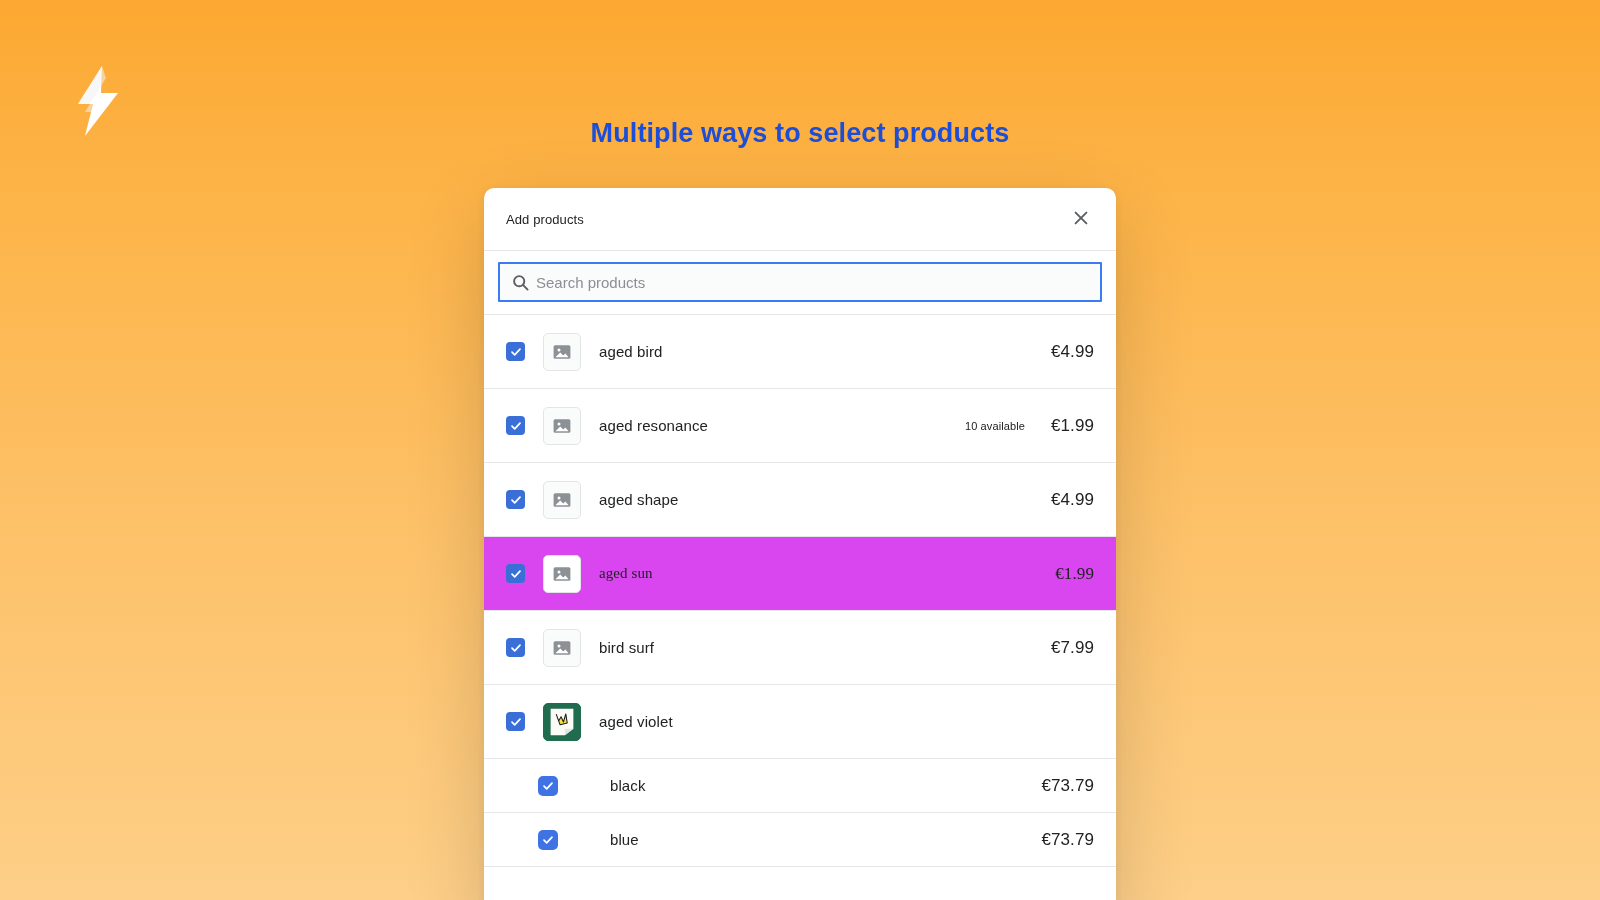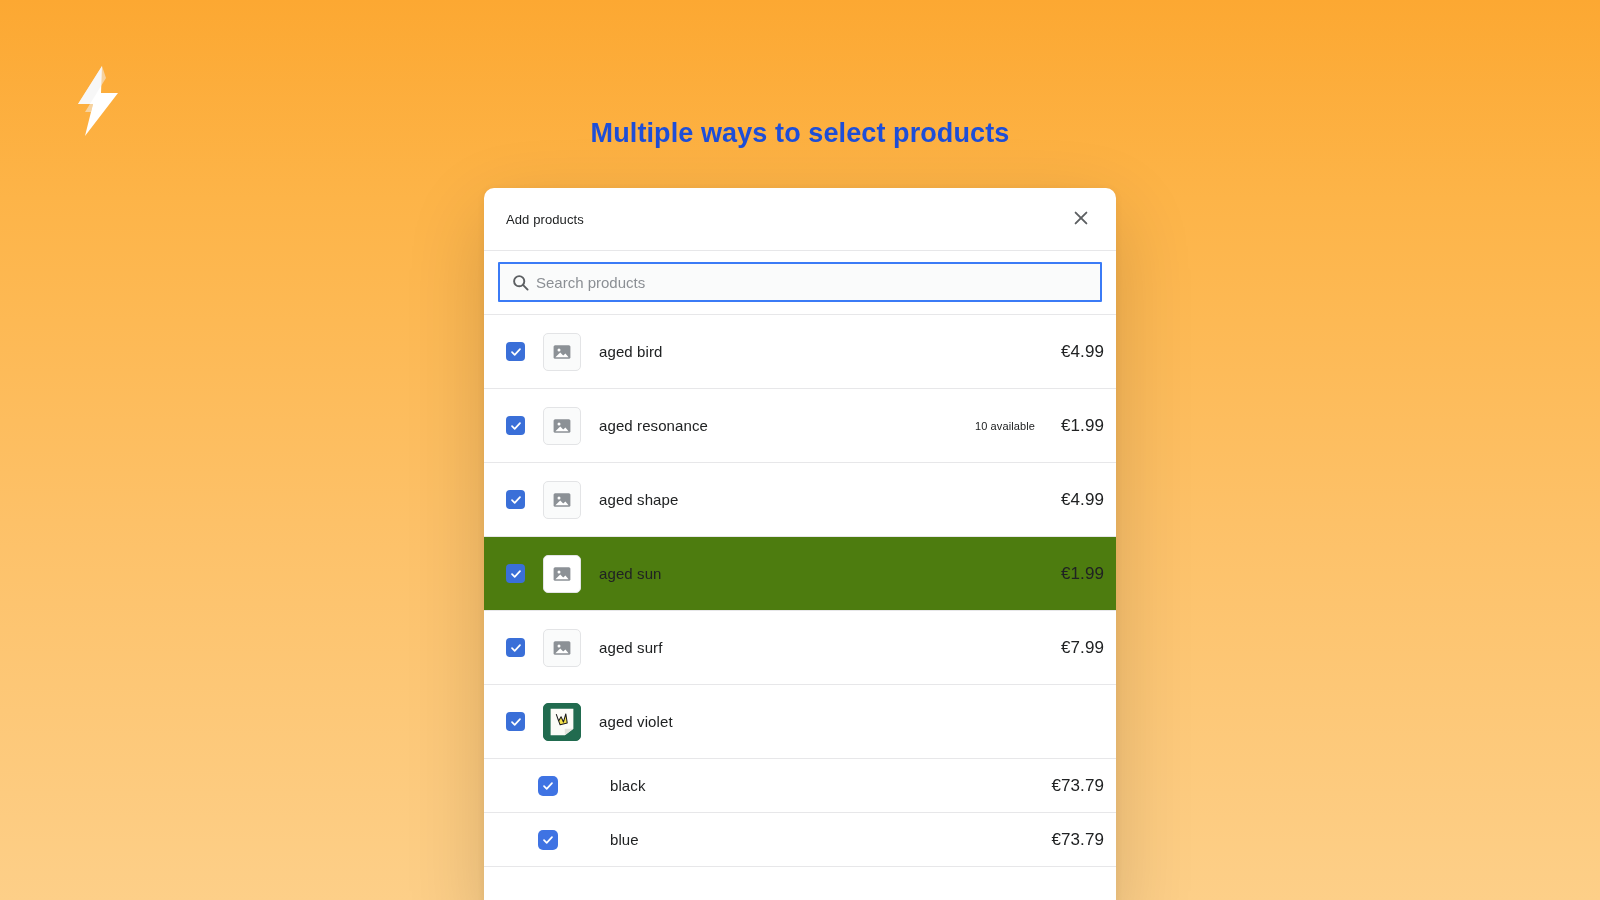--- a/index.html
+++ b/index.html
@@ -121,24 +121,24 @@
 
   
   .product-list { width: 100%; }
 
   .row {
     display: flex;
     align-items: center;
     height: 74px;
     border-bottom: 1px solid #e7e7e9;
     padding-left: 22px;
-    padding-right: 12px;
+    padding-right: 22px;
     background: #ffffff;
   }
-  .row.highlight { background: #4d7c0f; }
+  .row.highlight { background: #d946ef; font-family: Liberation Serif, serif; }
 
   .row.variant {
     height: 54px;
     padding-left: 54px;
     gap: 32px;
   }
 
   
   .checkbox {
     flex: 0 0 19px;
@@ -316,21 +316,21 @@
             <path d="M2 6.2 L4.7 8.9 L10 3.1" fill="none" stroke="#ffffff" stroke-width="1.7" stroke-linecap="round" stroke-linejoin="round"></path>
           </svg>
         </div>
         <div class="thumb">
           <svg width="20" height="20" viewBox="0 0 20 20" aria-hidden="true">
             <rect x="1.6" y="3.2" width="16.8" height="13.6" rx="1.6" fill="#8c9196"></rect>
             <circle cx="7" cy="8" r="1.5" fill="#ffffff"></circle>
             <path d="M3.4 15.2 L8.2 10.4 L11.2 13.4 L13.4 11.4 L16.6 15.2 Z" fill="#ffffff"></path>
           </svg>
         </div>
-        <div class="row-title">aged surf</div>
+        <div class="row-title">bird surf</div>
         <div class="row-price">€7.99</div>
       </div>
       <div class="row">
         <div class="checkbox">
           <svg width="12" height="12" viewBox="0 0 12 12" aria-hidden="true">
             <path d="M2 6.2 L4.7 8.9 L10 3.1" fill="none" stroke="#ffffff" stroke-width="1.7" stroke-linecap="round" stroke-linejoin="round"></path>
           </svg>
         </div>
         <div class="thumb photo">
           <svg width="38" height="38" viewBox="0 0 38 38" aria-hidden="true">

